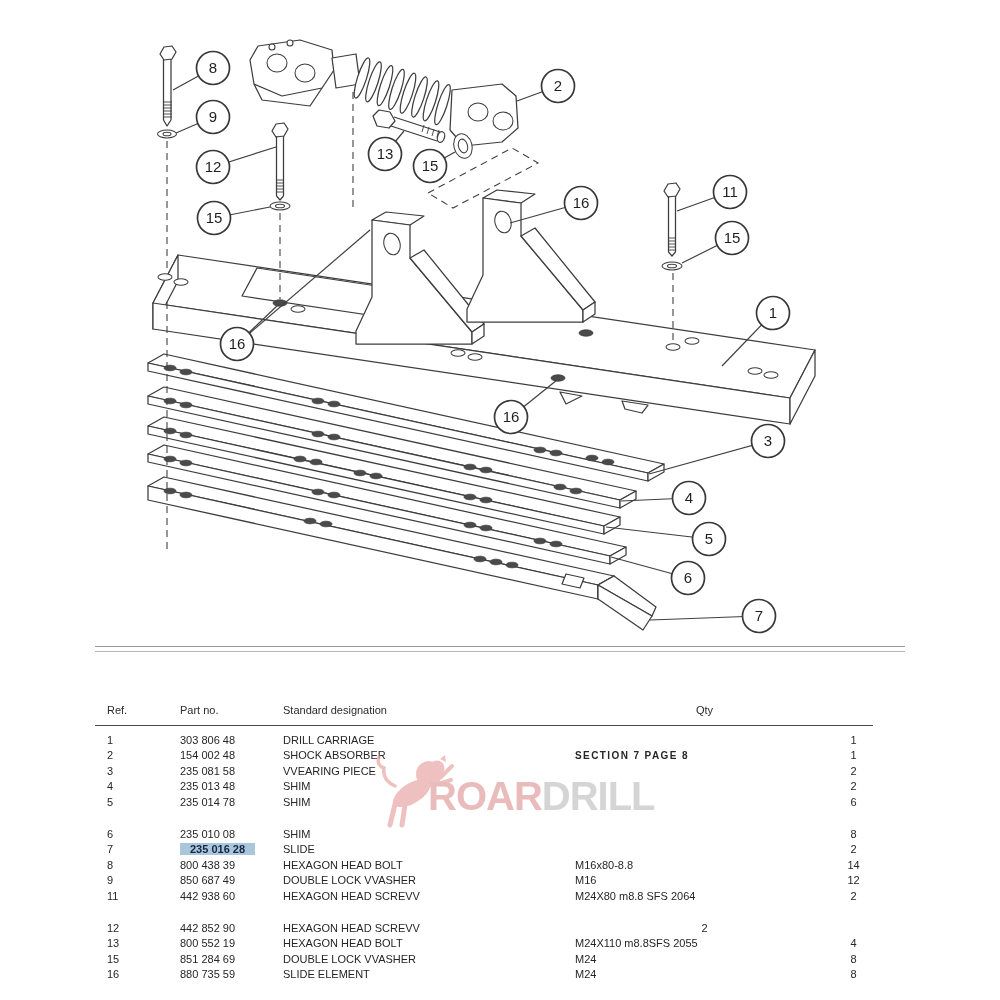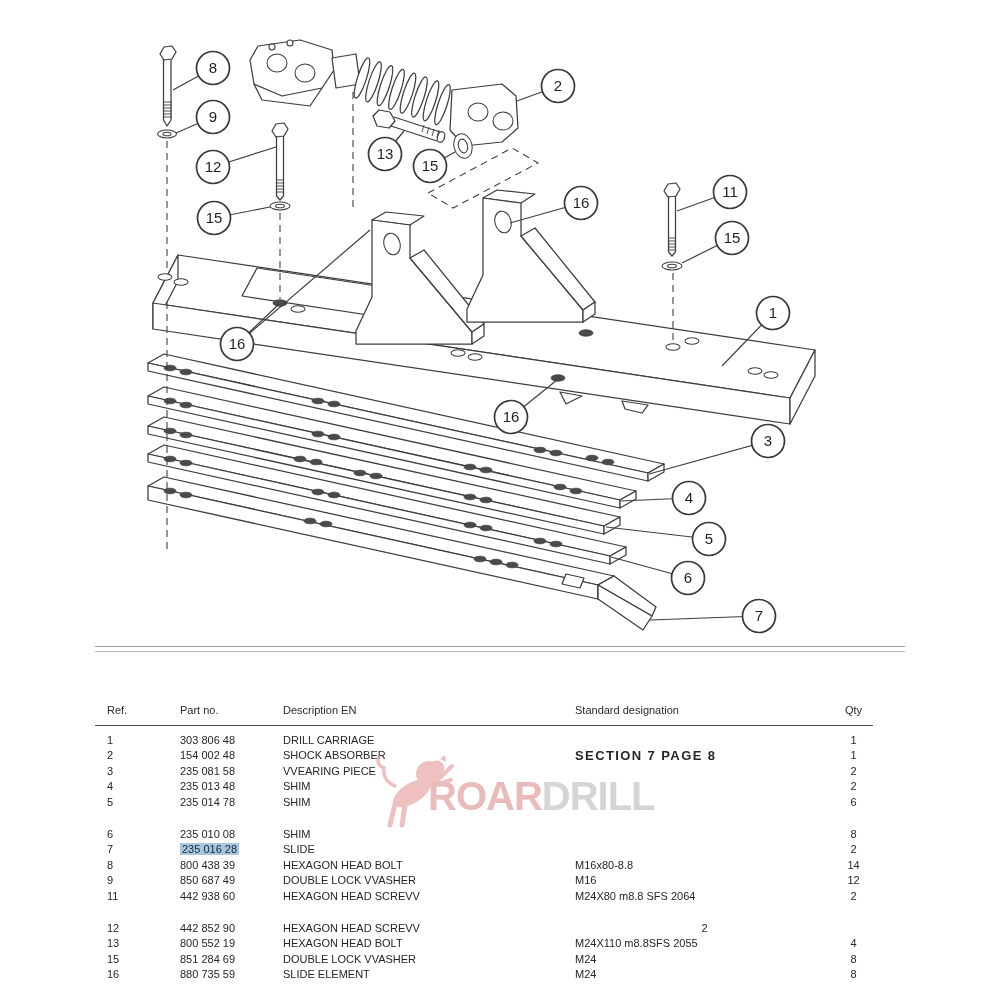--- a/index.html
+++ b/index.html
@@ -30,22 +30,22 @@
   .tbl{position:absolute;left:95px;top:702px;width:778px;z-index:2;
        font-size:11px;color:#262626;}
   .thead{display:grid;grid-template-columns:73px 103px 292px 262px 1fr;
          padding-left:12px;height:23px;line-height:16px;border-bottom:1.3px solid #4a4a4a;color:#2b2b2b;}
   #table-rows{margin-top:7px;}
   .trow{display:grid;grid-template-columns:73px 103px 292px 262px 1fr;
         height:15.4px;line-height:15.4px;padding-left:12px;}
   .cell{white-space:nowrap;overflow:visible;}
   .cell-qty{text-align:center;padding-right:3px;}
   .spacer{height:17px;}
-  .std-bold{font-weight:bold;font-size:13px;letter-spacing:1.4px;}
-  .hl{background:var(--hl,#a9c6dc);font-weight:normal;color:#14293d;padding:0 2px;}
+  .std-bold{font-weight:bold;font-size:10px;letter-spacing:1.4px;}
+  .hl{background:var(--hl,#a9c6dc);font-weight:bold;color:#14293d;padding:0 10px;}
 </style>
 </head>
 <body>
 
 <div class="page">
 
   <svg id="diagram" width="1000" height="655" viewBox="0 0 1000 655">
 
     <g>
       <path class="art" d="M148,486 L598,585 L614,576 L164,477 Z"></path>
@@ -326,21 +326,20 @@
       <path class="lion-stroke" stroke-width="5" d="M31,45 L25,70 M41,43 L37,70"></path>
       <path class="lion-stroke" stroke-width="3.5" d="M30,31 Q17,25 19,13 Q11,10 14,2"></path>
     </g>
     <text class="wm-text" x="63" y="55"><tspan class="wm-roar">ROAR</tspan><tspan class="wm-drill">DRILL</tspan></text>
   </svg>
 
   <div class="tbl">
     <div class="thead">
       <div class="cell">Ref.</div>
       <div class="cell">Part no.</div>
-      <div class="cell">Description EN</div>
       <div class="cell">Standard designation</div>
       <div class="cell cell-qty">Qty</div>
     </div>
     <div id="table-rows">
         <div class="trow">
           <div class="cell cell-ref">1</div>
           <div class="cell cell-part">303 806 48</div>
           <div class="cell cell-desc">DRILL CARRIAGE</div>
           <div class="cell cell-std"></div>
           <div class="cell cell-qty">1</div>

